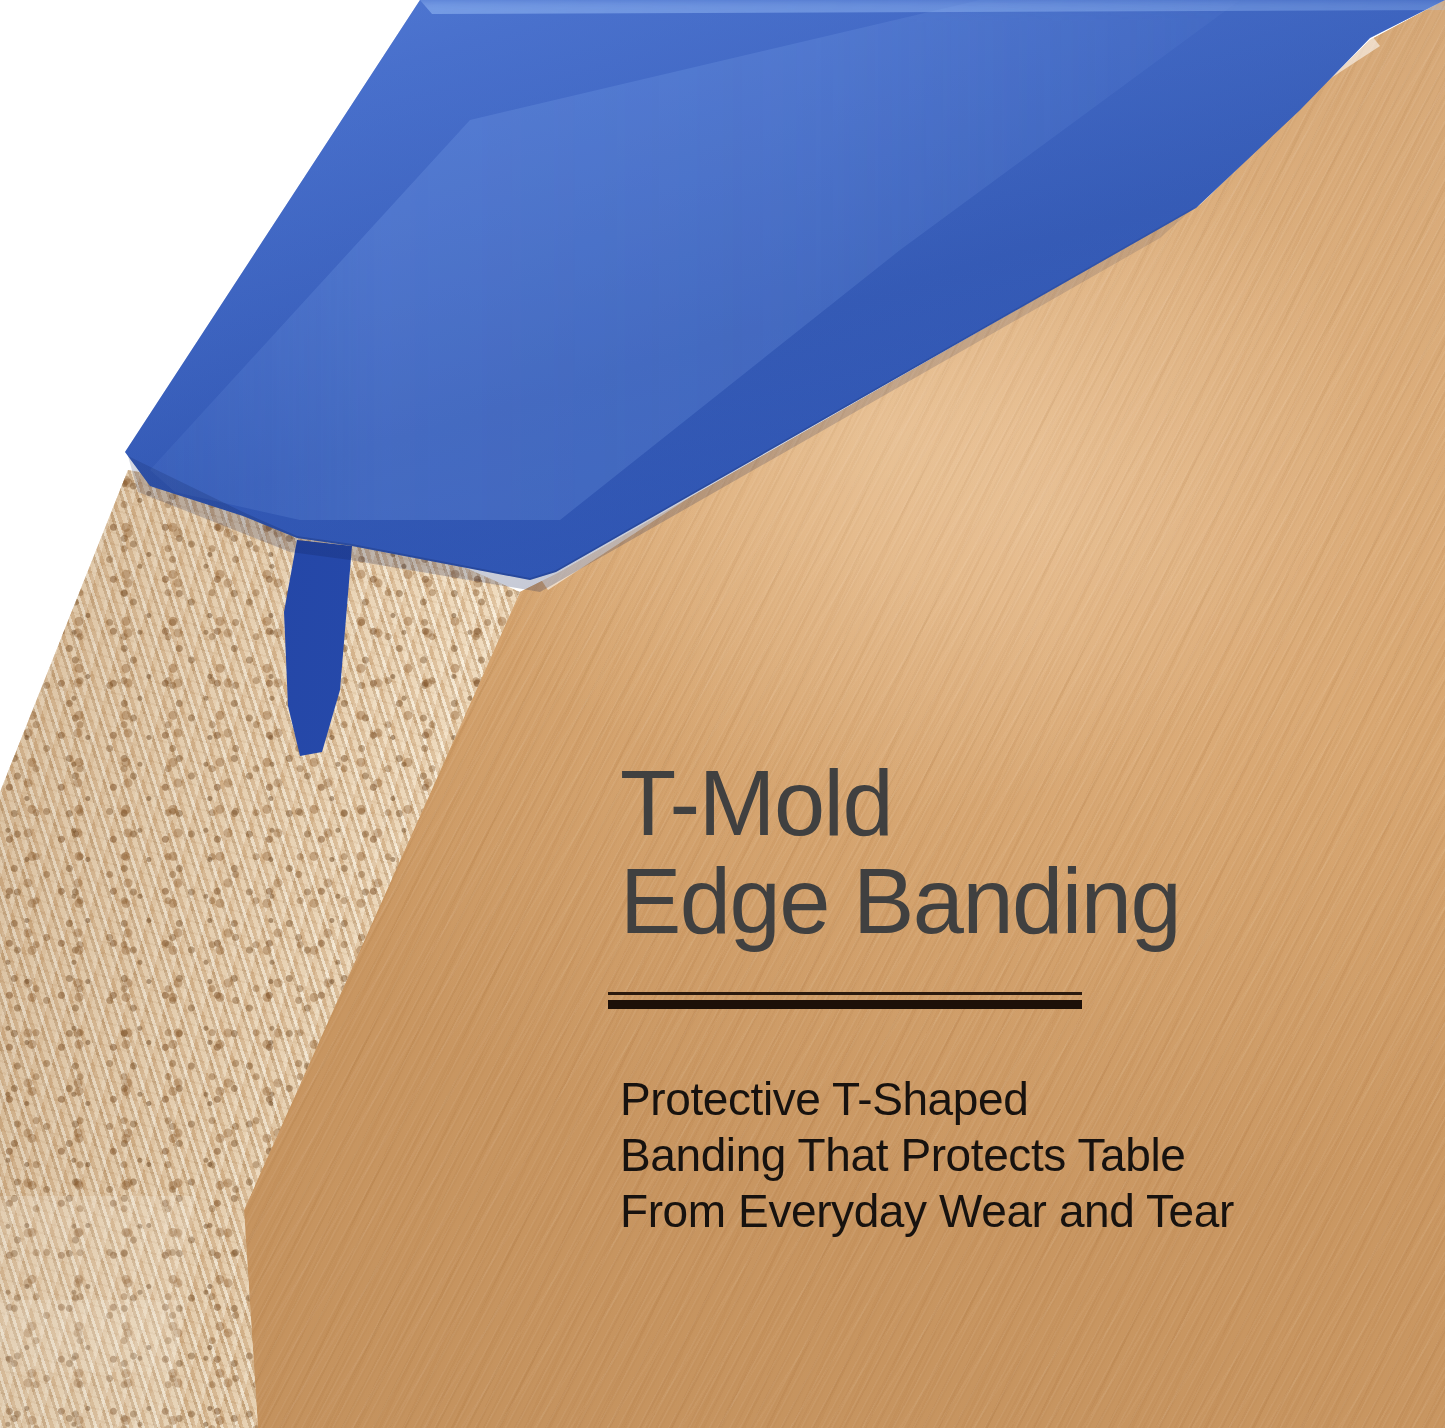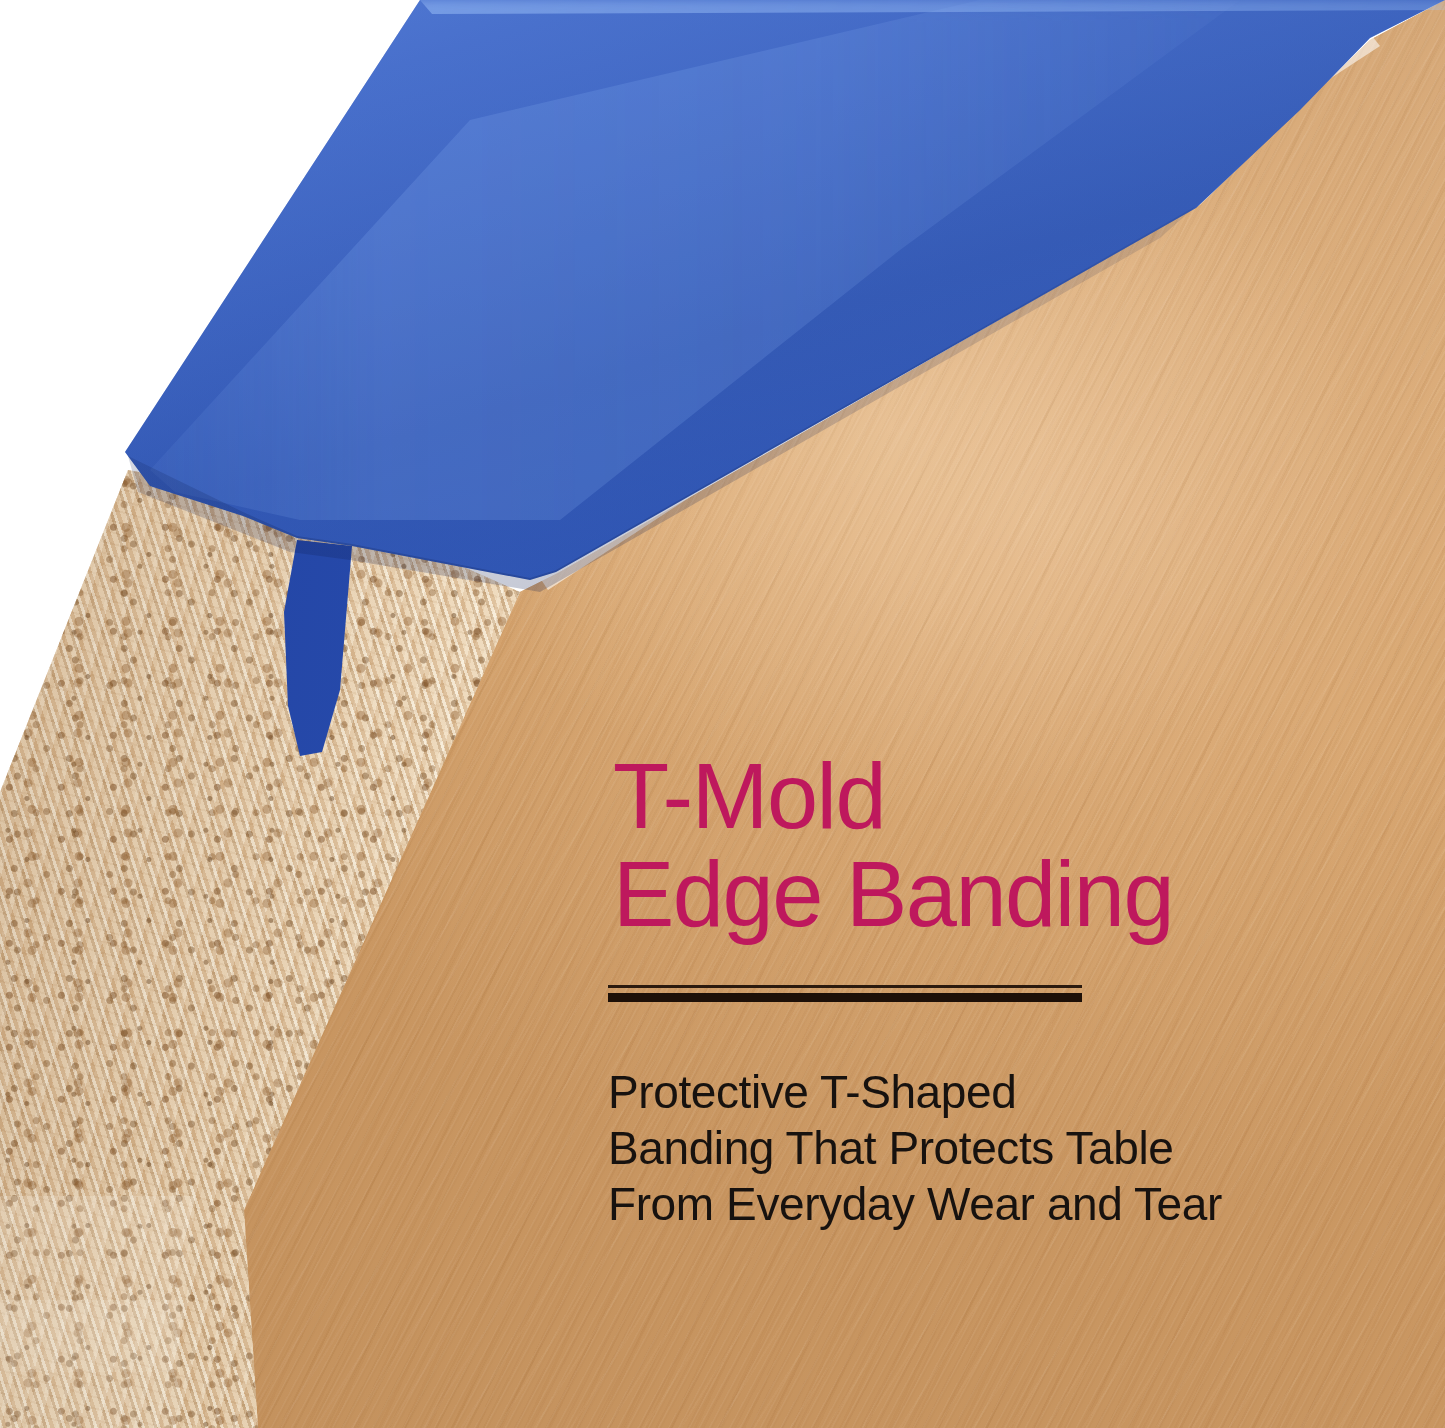--- a/index.html
+++ b/index.html
@@ -179,39 +179,39 @@
   .cap-topedge{
     position:absolute;left:0;top:0;width:1445px;height:1428px;
     background:linear-gradient(140deg, rgba(170,205,255,.50), rgba(120,160,230,.12));
     clip-path: polygon(420px 0px, 1445px 0px, 1445px 10px, 432px 14px);
     filter:blur(5px);
   }
 
   
   .textblock{position:absolute;left:608px;top:742px;width:720px;}
   .headline{
-    margin:5px;
+    margin:12px;
     font-family:"Liberation Sans",sans-serif;
     font-size:92px;
     line-height:98px;
     font-weight:400;
     letter-spacing:-1.5px;
-    color:#be185d;
+    color:#404040;
     white-space:pre-line;
   }
   .rule{
     margin-top:42px;
     width:474px;
   }
   .rule-thin{height:3px;background:#2b1a0e;}
   .rule-gap{height:5px;}
   .rule-thick{height:9px;background:#1d1008;}
 
   .body{
-    margin:0;
+    margin:12px;
     margin-top:62px;
     font-family:"Liberation Sans",sans-serif;
     font-size:46px;
     line-height:56px;
     font-weight:400;
     letter-spacing:-0.4px;
     color:#17120f;
     white-space:pre-line;
   }
 </style>

